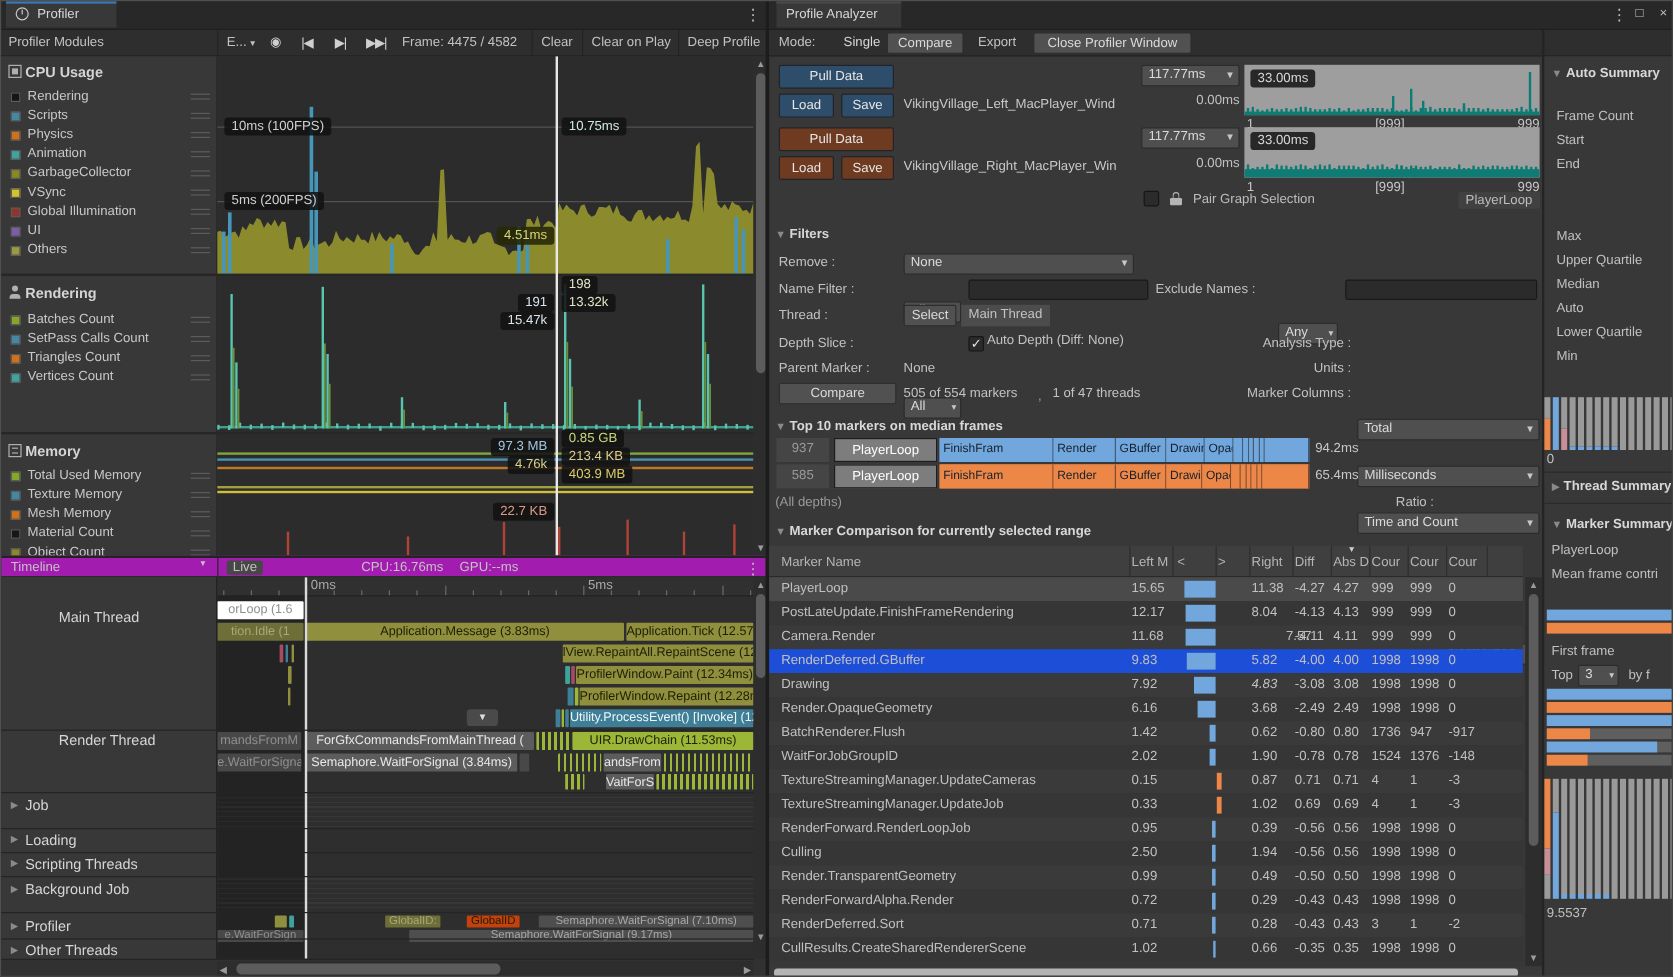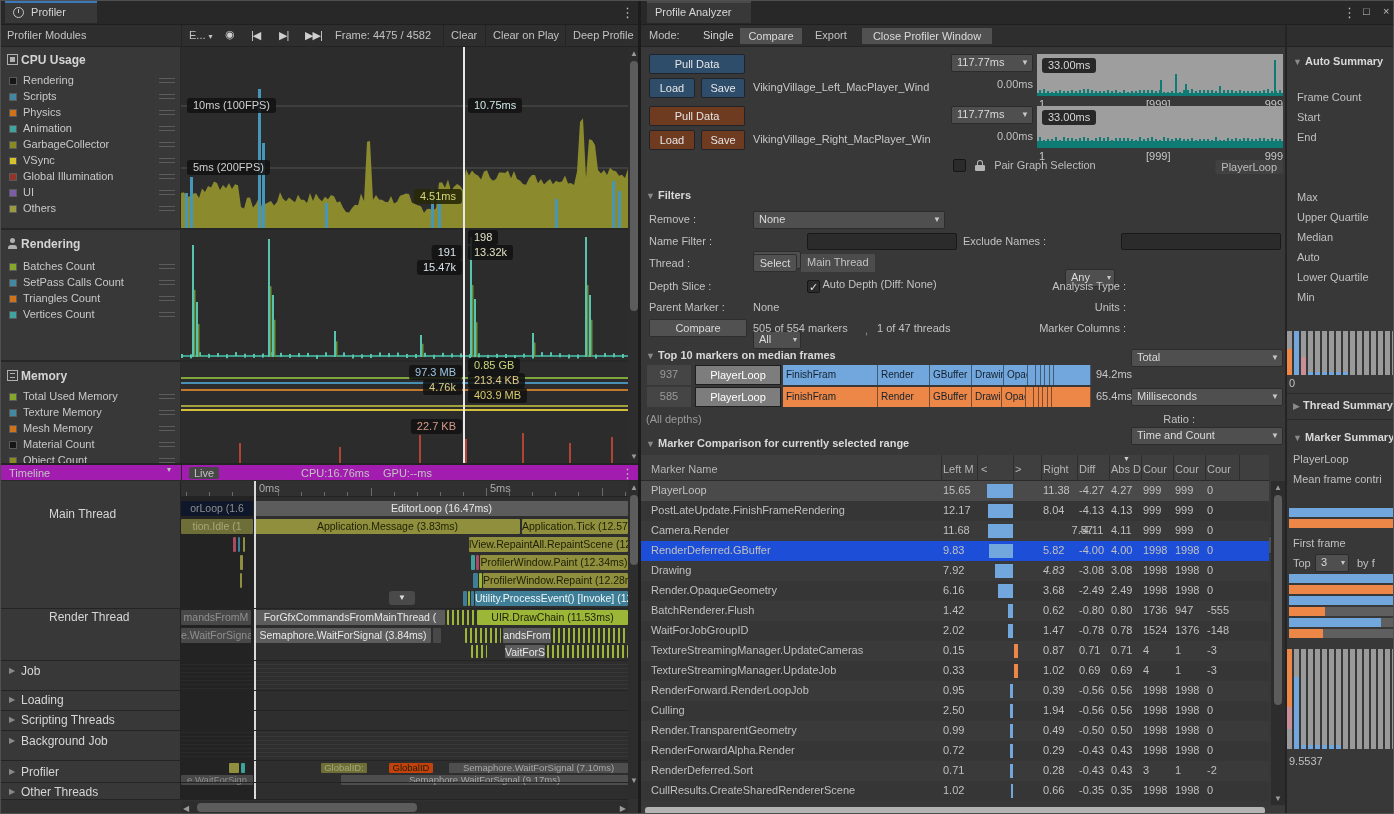--- a/index.html
+++ b/index.html
@@ -336,22 +336,21 @@
           <div style="position: absolute; left: 374.3px; bottom: 0px; width: 1px; height: 4px; background: rgb(106, 106, 106);"></div>
           <div style="position: absolute; left: 397.4px; bottom: 0px; width: 1px; height: 4px; background: rgb(106, 106, 106);"></div>
           <div style="position: absolute; left: 420.5px; bottom: 0px; width: 1px; height: 8px; background: rgb(106, 106, 106);"></div>
           <div style="position: absolute; left: 443.6px; bottom: 0px; width: 1px; height: 4px; background: rgb(106, 106, 106);"></div>
           <div style="position: absolute; left: 78px; top: 1px; color: rgb(170, 170, 170);">0ms</div>
           <div style="position: absolute; left: 309px; top: 1px; color: rgb(170, 170, 170);">5ms</div>
         </div>
         <div style="position: absolute; left: 0px; top: 180px; width: 447px; height: 28px; background: repeating-linear-gradient(0deg, rgb(55, 55, 55) 0px, rgb(55, 55, 55) 1px, rgb(46, 46, 46) 1px, rgb(46, 46, 46) 4px);"></div>
         <div style="position: absolute; left: 0px; top: 250px; width: 447px; height: 30px; background: repeating-linear-gradient(0deg, rgb(55, 55, 55) 0px, rgb(55, 55, 55) 1px, rgb(46, 46, 46) 1px, rgb(46, 46, 46) 4px);"></div>
         <div style="position: absolute; left: 0px; top: 16px; width: 73px; height: 302px; background: rgba(0, 0, 0, 0.22);"></div>
-        <div class="tl-bar" style="position: absolute; left: 0px; top: 20px; width: 72px; height: 15px; background: #0f172a; color: rgb(143, 143, 143);">orLoop (1.6</div>
-        <div class="tl-bar" style="position: absolute; left: 74px; top: 20px; width: 373px; height: 15px; background: rgb(92, 92, 92); color: rgb(232, 232, 232);">EditorLoop (16.47ms)</div>
+        <div class="tl-bar" style="position: absolute; left: 0px; top: 20px; width: 72px; height: 15px; background: #ffffff; color: rgb(143, 143, 143);">orLoop (1.6</div>
         <div class="tl-bar" style="position: absolute; left: 0px; top: 38px; width: 72px; height: 15px; background: rgb(110, 110, 56); color: rgb(168, 168, 120);">tion.Idle (1</div>
         <div class="tl-bar" style="position: absolute; left: 74px; top: 38px; width: 265px; height: 15px; background: rgb(143, 143, 61); color: rgb(31, 31, 5);">Application.Message (3.83ms)</div>
         <div class="tl-bar" style="position: absolute; left: 341px; top: 38px; width: 106px; height: 15px; background: rgb(143, 143, 61); color: rgb(31, 31, 5);">Application.Tick (12.57ms)</div>
         <div class="tl-bar" style="position: absolute; left: 52px; top: 56px; width: 3px; height: 15px; background: rgb(168, 74, 98); color: rgb(238, 238, 238);"></div>
         <div class="tl-bar" style="position: absolute; left: 57px; top: 56px; width: 2px; height: 15px; background: rgb(62, 126, 151); color: rgb(240, 246, 248);"></div>
         <div class="tl-bar" style="position: absolute; left: 62px; top: 56px; width: 2px; height: 15px; background: rgb(143, 143, 61); color: rgb(31, 31, 5);"></div>
         <div class="tl-bar" style="position: absolute; left: 288px; top: 56px; width: 159px; height: 15px; background: rgb(143, 143, 61); color: rgb(31, 31, 5);">lView.RepaintAll.RepaintScene (12.35m</div>
         <div class="tl-bar" style="position: absolute; left: 59px; top: 74px; width: 3px; height: 15px; background: rgb(143, 143, 61); color: rgb(31, 31, 5);"></div>
         <div class="tl-bar" style="position: absolute; left: 290px; top: 74px; width: 4px; height: 15px; background: rgb(63, 163, 157); color: rgb(238, 238, 238);"></div>
         <div class="tl-bar" style="position: absolute; left: 295px; top: 74px; width: 3px; height: 15px; background: rgb(168, 74, 98); color: rgb(238, 238, 238);"></div>
@@ -782,27 +781,27 @@
       </div>
       <div class="hrow" style="position: absolute; left: 0px; top: 146px; width: 628px; background: rgb(58, 58, 58);">
         <div class="tcell" style="left: 10px; width: 288px;">BatchRenderer.Flush</div>
         <div class="tcell" style="left: 302px; width: 34px;">1.42</div>
         <div style="position: absolute; left: 367.2px; top: 3px; width: 4.8px; height: 14px; background: rgb(113, 167, 221);"></div>
         <div class="tcell" style="left: 402px; width: 32px;">0.62</div>
         <div class="tcell" style="left: 438px; width: 29px;">-0.80</div>
         <div class="tcell" style="left: 470px; width: 29px;">0.80</div>
         <div class="tcell" style="left: 502px; width: 29px;">1736</div>
         <div class="tcell" style="left: 534px; width: 29px;">947</div>
-        <div class="tcell" style="left: 566px; width: 30px;">-555</div>
+        <div class="tcell" style="left: 566px; width: 30px;">-917</div>
       </div>
       <div class="hrow" style="position: absolute; left: 0px; top: 166px; width: 628px; background: rgb(54, 54, 54);">
         <div class="tcell" style="left: 10px; width: 288px;">WaitForJobGroupID</div>
         <div class="tcell" style="left: 302px; width: 34px;">2.02</div>
         <div style="position: absolute; left: 367.32px; top: 3px; width: 4.68px; height: 14px; background: rgb(113, 167, 221);"></div>
-        <div class="tcell" style="left: 402px; width: 32px;">1.47</div>
+        <div class="tcell" style="left: 402px; width: 32px;">1.90</div>
         <div class="tcell" style="left: 438px; width: 29px;">-0.78</div>
         <div class="tcell" style="left: 470px; width: 29px;">0.78</div>
         <div class="tcell" style="left: 502px; width: 29px;">1524</div>
         <div class="tcell" style="left: 534px; width: 29px;">1376</div>
         <div class="tcell" style="left: 566px; width: 30px;">-148</div>
       </div>
       <div class="hrow" style="position: absolute; left: 0px; top: 186px; width: 628px; background: rgb(58, 58, 58);">
         <div class="tcell" style="left: 10px; width: 288px;">TextureStreamingManager.UpdateCameras</div>
         <div class="tcell" style="left: 302px; width: 34px;">0.15</div>
         <div style="position: absolute; left: 373px; top: 3px; width: 4.26px; height: 14px; background: rgb(237, 135, 71);"></div>

